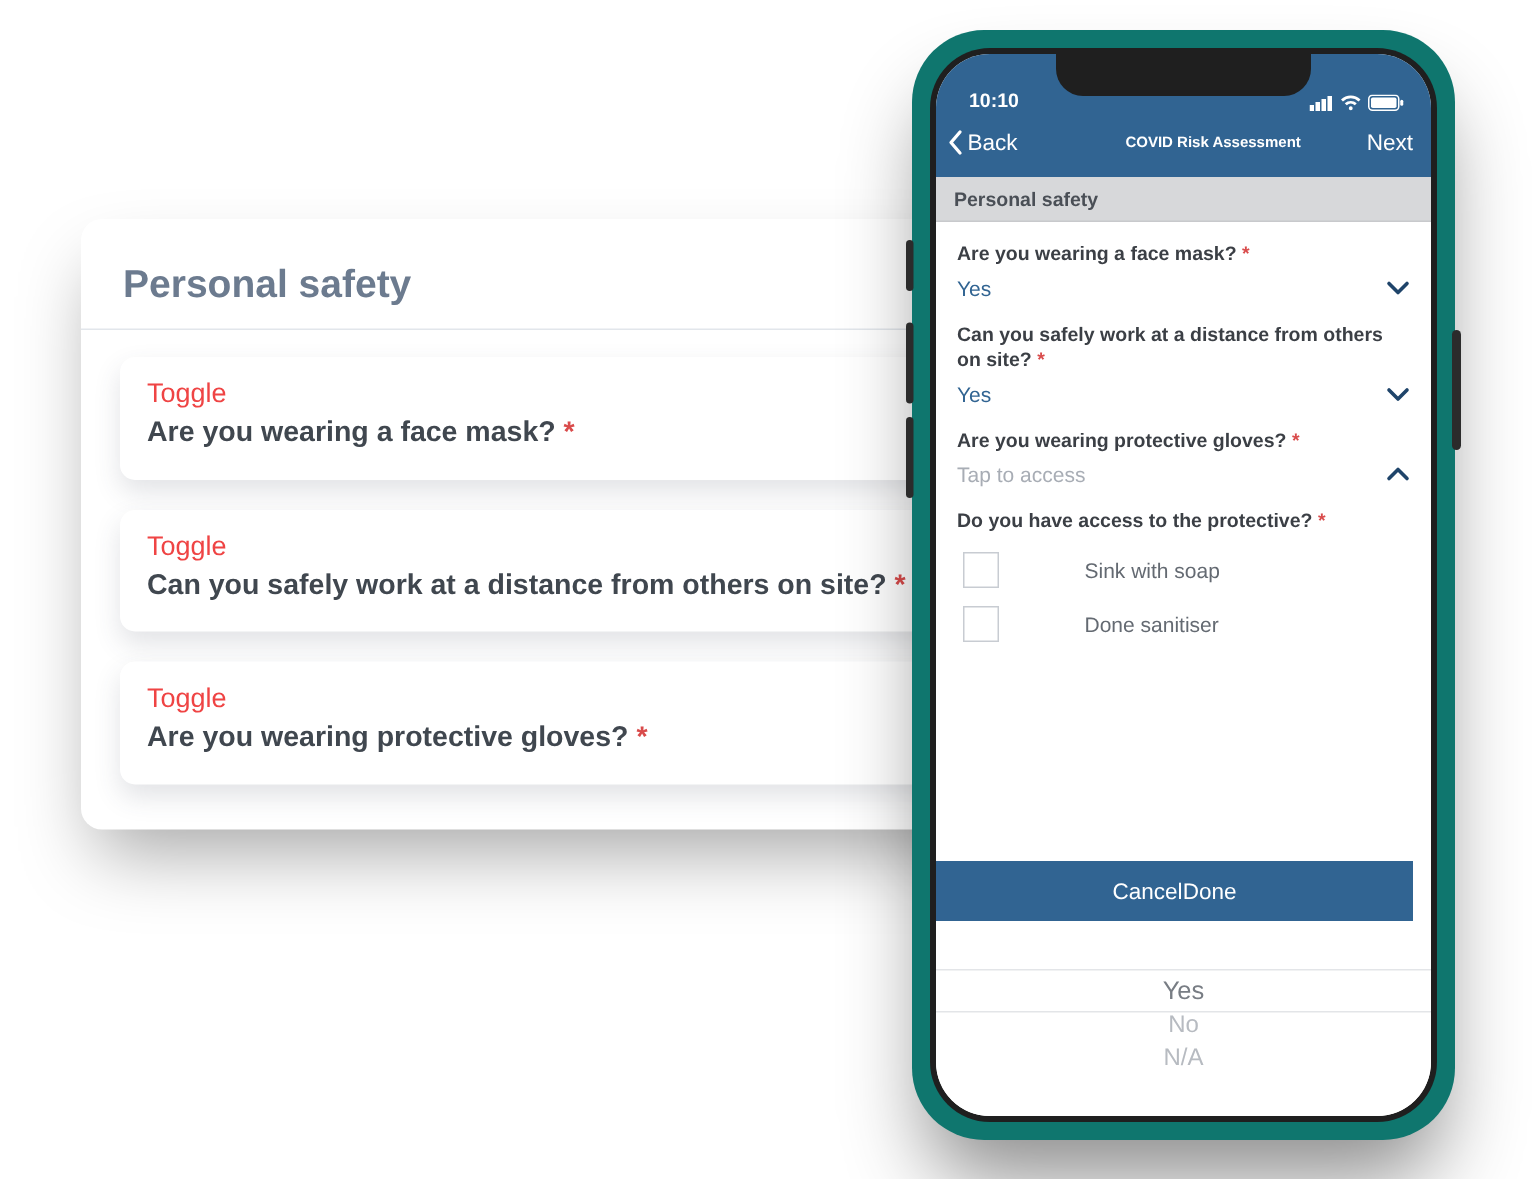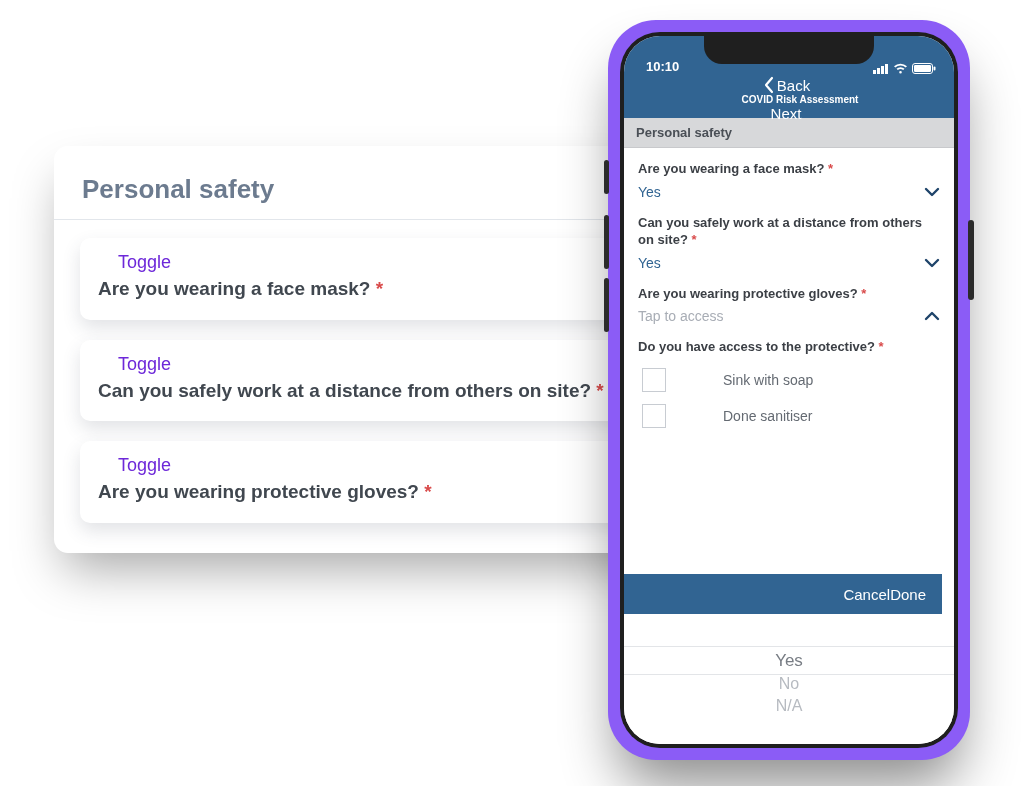--- a/index.html
+++ b/index.html
@@ -36,43 +36,42 @@
   }
   .field-card {
     background: #ffffff;
     border-radius: 10px;
     box-shadow: 0 8px 18px rgba(60,70,90,0.15);
     padding: 14px 18px 18px 18px;
     margin-bottom: 20px;
   }
   .field-type {
     font-size: 18px;
-    color: #6d28d9;
+    color: #ef4444;
     font-weight: 400;
     margin-bottom: 4px;
-    margin-left: 20px;
   }
   .field-question {
     font-size: 19px;
     font-weight: 700;
     color: #40474f;
     line-height: 1.3;
     white-space: nowrap;
     overflow: hidden;
   }
   .req { color: #d94b4b; font-weight: 700; }
 
   
   .phone {
     position: absolute;
     left: 608px;
     top: 20px;
     width: 362px;
     height: 740px;
-    background: #8b5cf6;
+    background: #0f766e;
     border-radius: 48px;
     padding: 12px;
     box-shadow: 0 35px 55px -10px rgba(0,0,0,0.45);
   }
   .phone-side-btn {
     position: absolute;
     background: #2b2b2b;
     border-radius: 3px;
   }
   .side-r { right: -4px; top: 200px; width: 6px; height: 80px; }
@@ -127,21 +126,20 @@
   
   .nav-bar {
     height: 42px;
     background: #316492;
     color: #ffffff;
     display: flex;
     align-items: center;
     justify-content: space-between;
     padding: 0 12px 4px 6px;
     font-size: 15px;
-    flex-direction: column;
   }
   .nav-back { display: flex; align-items: center; gap: 1px; }
   .nav-title { font-size: 10px; font-weight: 700; margin-left: 28px; }
   .nav-next { font-size: 15px; }
 
   
   .section-header {
     background: #d7d8da;
     color: #4a4f56;
     font-size: 13px;
@@ -200,21 +198,21 @@
   
   .picker-bar {
     position: absolute;
     left: 0; right: 12px;
     bottom: 130px;
     height: 40px;
     background: #316492;
     color: #ffffff;
     display: flex;
     align-items: center;
-    justify-content: flex-end;
+    justify-content: center;
     padding: 0 16px;
     font-size: 15px;
   }
   .picker-wheel {
     position: absolute;
     left: 0; right: 0;
     bottom: 0;
     height: 130px;
     background: #ffffff;
     display: flex;

